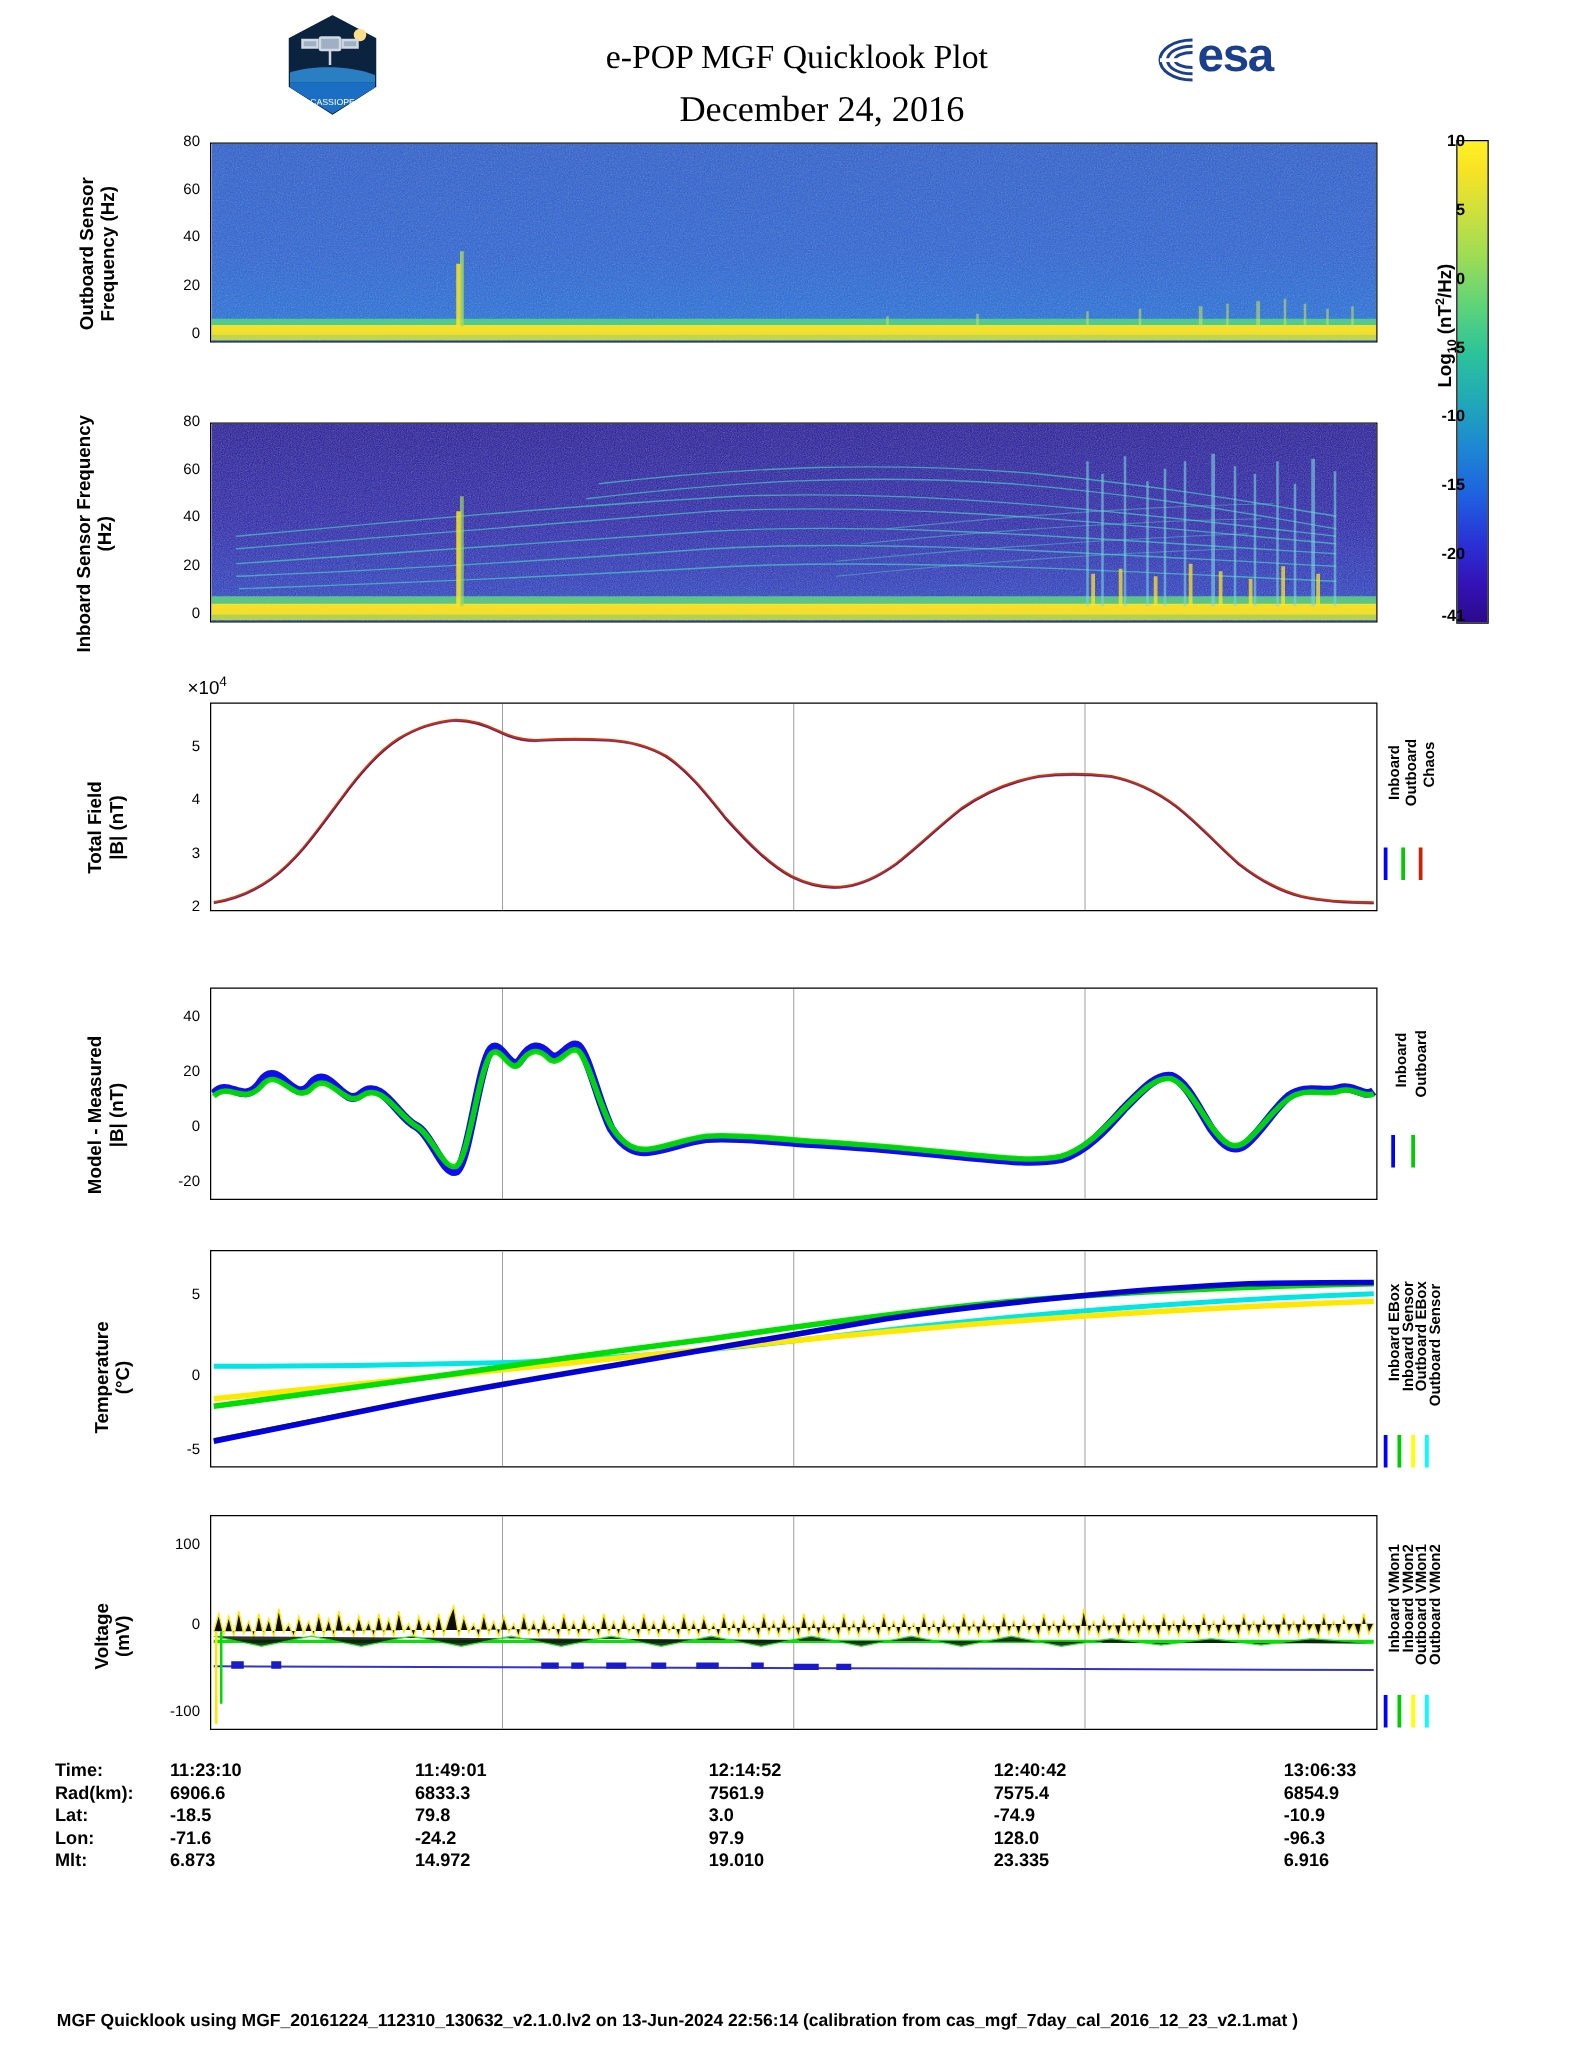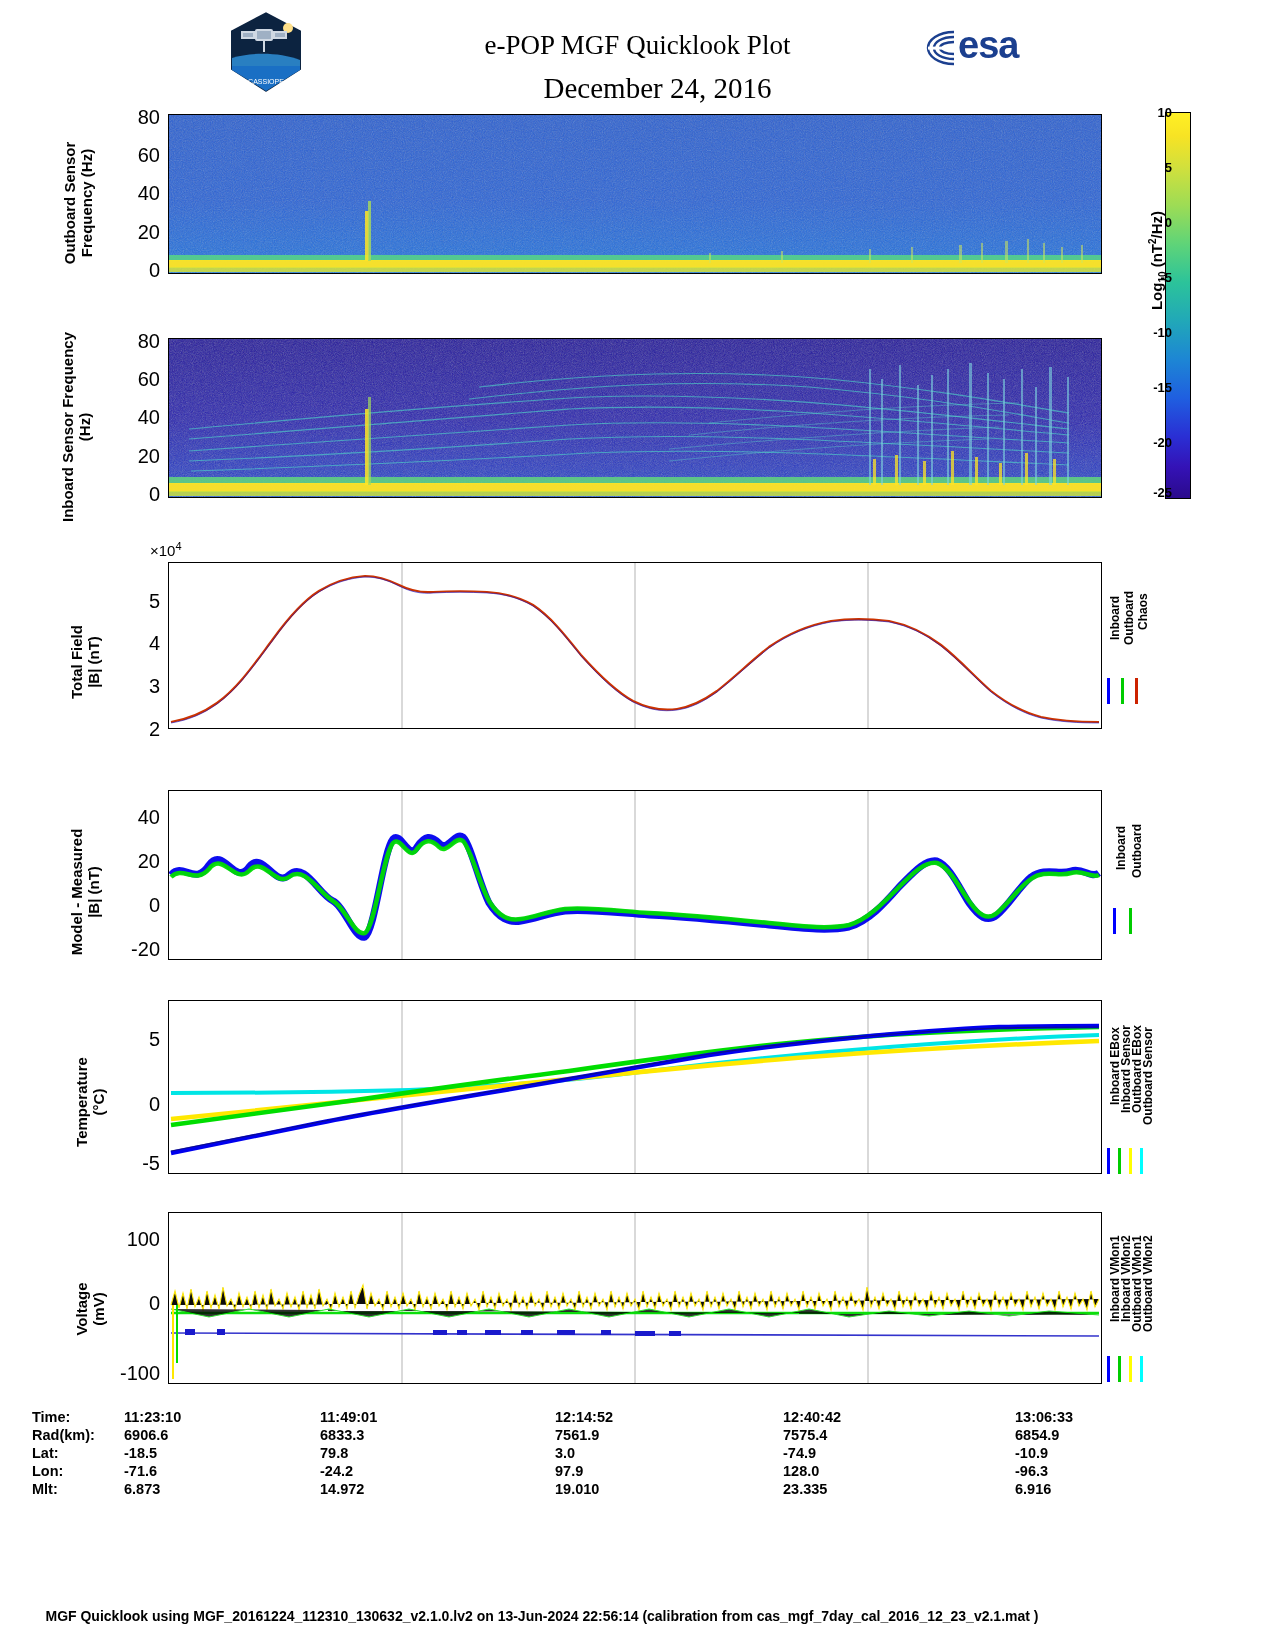--- a/index.html
+++ b/index.html
@@ -58,21 +58,21 @@
     position: absolute;
     font-family: "Liberation Sans", sans-serif;
     font-weight: bold;
     font-size: 15px;
     text-align: center;
     transform-origin: 50% 50%;
   }
   .tick-label {
     position: absolute;
     font-family: "Liberation Sans", sans-serif;
-    font-size: 20px;
+    font-size: 12px;
     text-align: right;
     white-space: nowrap;
   }
   .legend-vert {
     position: absolute;
     font-family: "Liberation Sans", sans-serif;
     font-weight: bold;
     font-size: 12px;
     white-space: nowrap;
     transform: rotate(-90deg);
@@ -124,21 +124,21 @@
 
   
   #info-table {
     position: absolute;
     left: 0px; top: 1408px;
     width: 1275px;
     font-family: "Liberation Sans", sans-serif;
     font-weight: bold;
     font-size: 14.5px;
   }
-  #info-table table { border-collapse: collapse; width: 1150px; margin-left: 32px; }
+  #info-table table { border-collapse: collapse; width: 1150px; margin-left: 44px; }
   #info-table td { padding: 1px 0; }
   #info-table td.rowlabel { width: 92px; text-align: left; }
   #info-table td.v { text-align: left; }
   .c0 { width: 196px; }
   .c1 { width: 235px; }
   .c2 { width: 228px; }
   .c3 { width: 232px; }
 
   #footer {
     position: absolute;
@@ -202,21 +202,21 @@
 <div class="abs" style="left:1190px;top:325px">
     <span class="cb-tick" style="left:-58px;top:0">-10</span>
   </div>
 <div class="abs" style="left:1190px;top:380px">
     <span class="cb-tick" style="left:-58px;top:0">-15</span>
   </div>
 <div class="abs" style="left:1190px;top:435px">
     <span class="cb-tick" style="left:-58px;top:0">-20</span>
   </div>
 <div class="abs" style="left:1190px;top:485px">
-    <span class="cb-tick" style="left:-58px;top:0">-25</span>
+    <span class="cb-tick" style="left:-58px;top:0">-41</span>
   </div>
 
 <div id="cb-label">
   <span>Log<sub style="font-size:10px">10</sub> (nT<sup style="font-size:10px">2</sup>/Hz)</span>
 </div>
 
 <div class="panel" style="left:168px; top:114px; width:932px; height:158px;">
   <svg class="spec-bg" viewBox="0 0 932 158" preserveAspectRatio="none">
     <defs>
       <linearGradient id="obBG" x1="0" y1="0" x2="0" y2="1">

